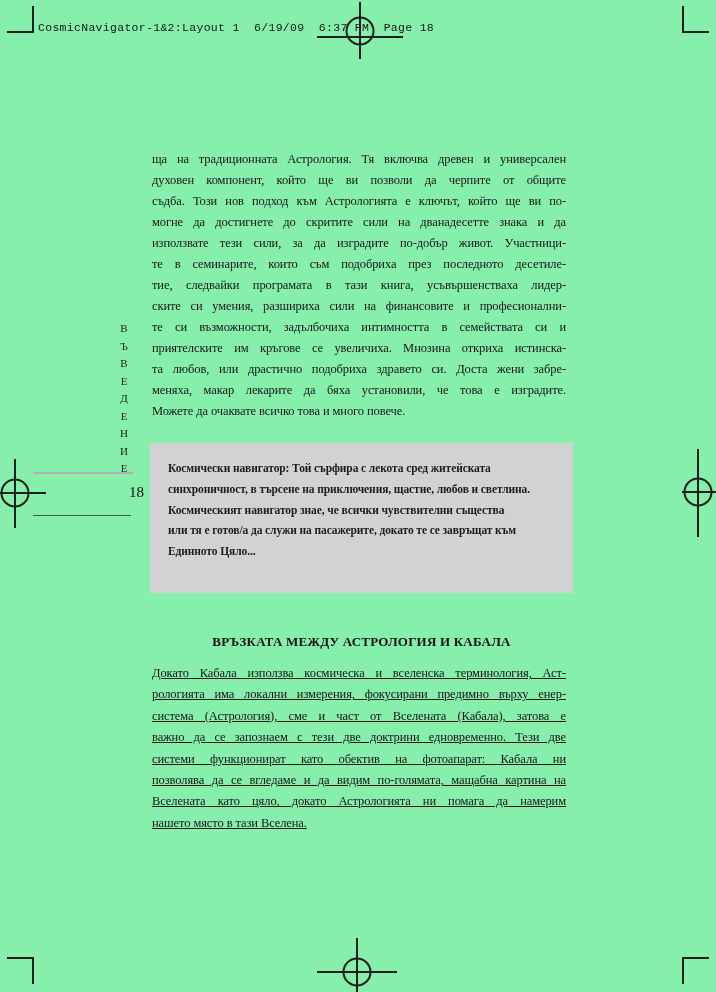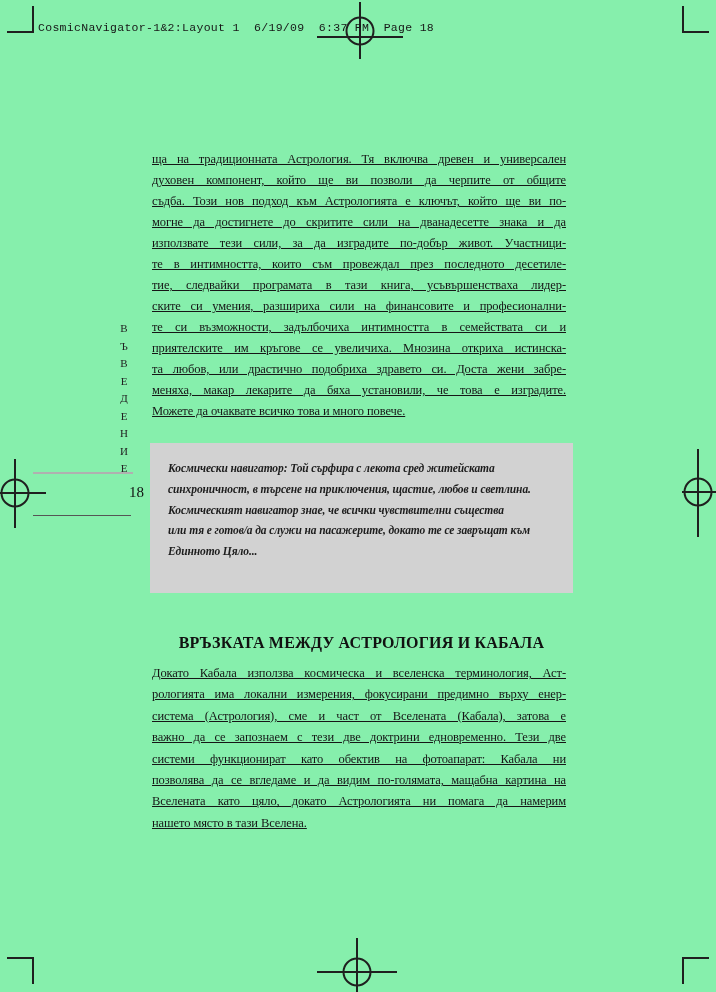--- a/index.html
+++ b/index.html
@@ -25,38 +25,38 @@
   }
   .vertical-title div{line-height:17.5px;}
   .rule-top{position:absolute;left:33px;top:472px;width:100px;height:2px;background:#b0b0b0;}
   .rule-bottom{position:absolute;left:33px;top:515px;width:98px;height:1px;background:#555;}
   .page-number{
     position:absolute;left:46px;top:484px;width:98px;
     text-align:right;font-size:15px;color:#111;
   }
   
   .para{position:absolute;left:152px;width:414px;font-size:12.5px;letter-spacing:-0.1px;color:#161616;}
-  .para1{top:149px;text-decoration:underline;}
+  .para1{top:149px;}
   .para1 div{line-height:21px;}
   .para2{top:663px;}
   .para2 div{line-height:21.4px;text-decoration:underline;}
   .jline{text-align:justify;text-align-last:justify;}
   .jline.last{text-align-last:left;}
   
   .callout{
     position:absolute;left:150px;top:443px;width:423px;height:150px;
     box-sizing:border-box;padding:15px 18px 0 18px;
   }
   .callout div{
     font-size:11.5px;font-weight:bold;line-height:20.8px;
-    letter-spacing:-0.1px;color:#1c1c1c;text-align:left;font-style:italic;
+    letter-spacing:-0.1px;color:#1c1c1c;text-align:left;
   }
   .section-heading{
     position:absolute;left:150px;top:634px;width:423px;
-    text-align:center;font-weight:bold;font-size:16px;
+    text-align:center;font-weight:bold;font-size:13px;
     letter-spacing:0.2px;color:#111;
   }
 </style>
 </head>
 <body>
 
 <div id="canvas">
 
   <svg class="marks-layer" width="716" height="992" viewBox="0 0 716 992" fill="none" stroke="#1f1f1f" stroke-width="2">
 
@@ -107,21 +107,21 @@
   <div class="rule-top" style="background: rgb(176, 176, 176);"></div>
   <div class="page-number">18</div>
   <div class="rule-bottom" style="background: rgb(85, 85, 85);"></div>
 
   <div class="para para1">
       <div class="jline">ща на традиционната Астрология. Тя включва древен и универсален</div>
       <div class="jline">духовен компонент, който ще ви позволи да черпите от общите</div>
       <div class="jline">съдба. Този нов подход към Астрологията е ключът, който ще ви по-</div>
       <div class="jline">могне да достигнете до скритите сили на дванадесетте знака и да</div>
       <div class="jline">използвате тези сили, за да изградите по-добър живот. Участници-</div>
-      <div class="jline">те в интимността, които съм провеждал през последното десетиле-</div>
+      <div class="jline">те в семинарите, които съм подобриха през последното десетиле-</div>
       <div class="jline">тие, следвайки програмата в тази книга, усъвършенстваха лидер-</div>
       <div class="jline">ските си умения, разшириха сили на финансовите и професионални-</div>
       <div class="jline">те си възможности, задълбочиха интимността в семействата си и</div>
       <div class="jline">приятелските им кръгове се увеличиха. Мнозина откриха истинска-</div>
       <div class="jline">та любов, или драстично подобриха здравето си. Доста жени забре-</div>
       <div class="jline">меняха, макар лекарите да бяха установили, че това е изградите.</div>
       <div class="jline last">Можете да очаквате всичко това и много повече.</div>
     </div>
 
   <div class="callout" style="background: rgb(210, 210, 210);">

